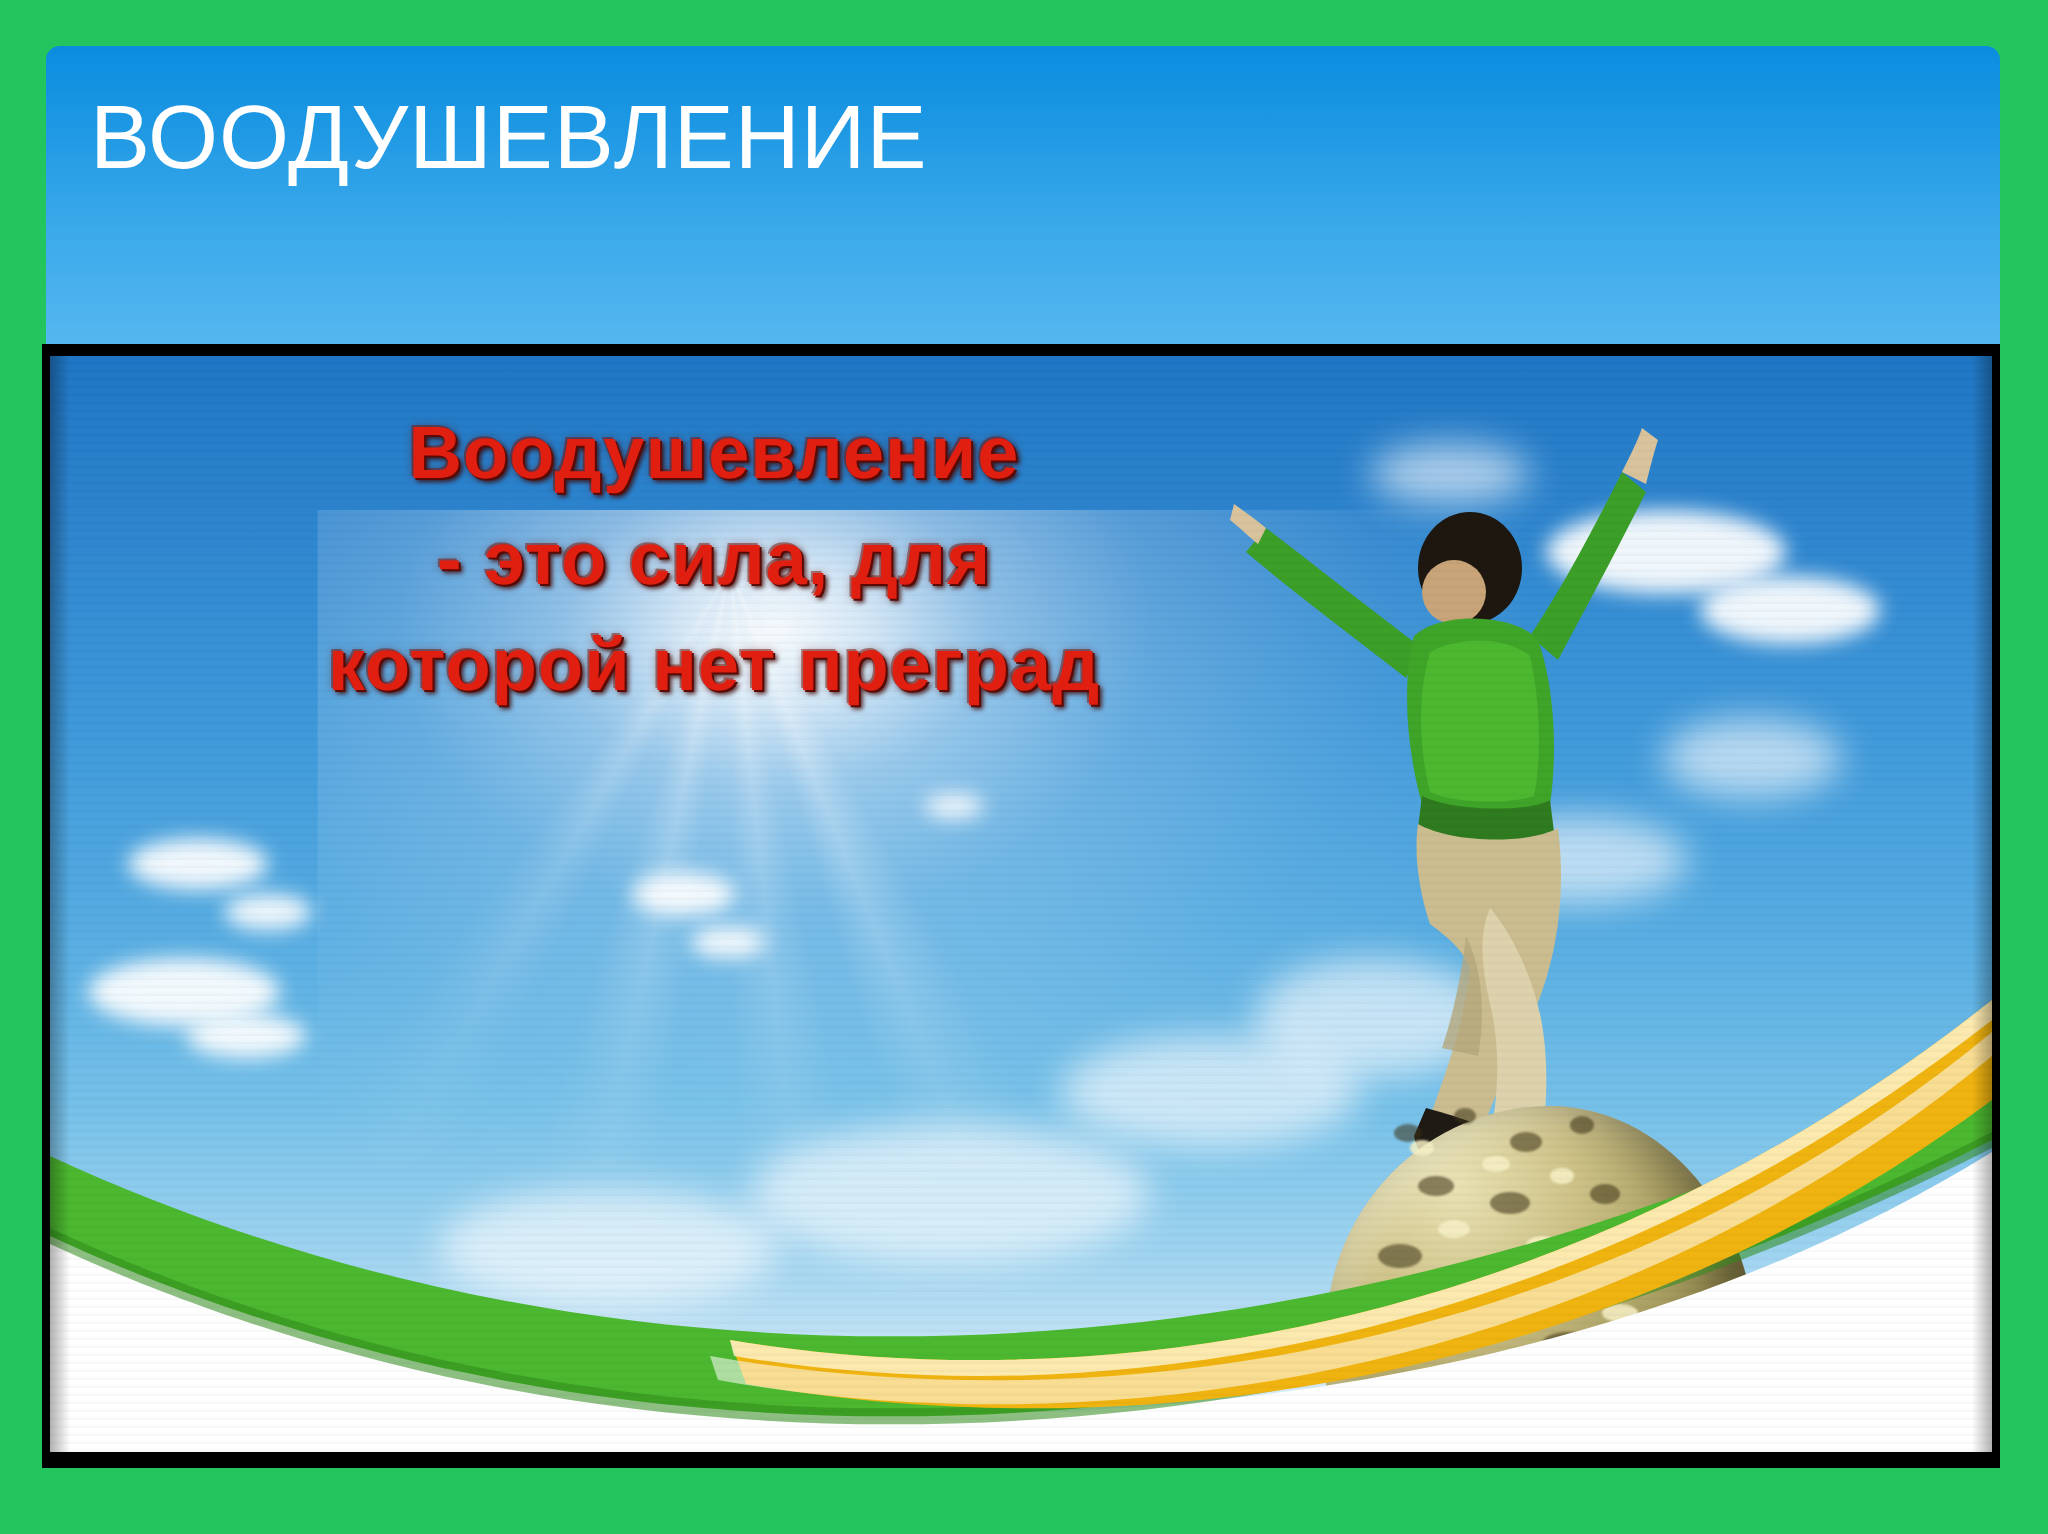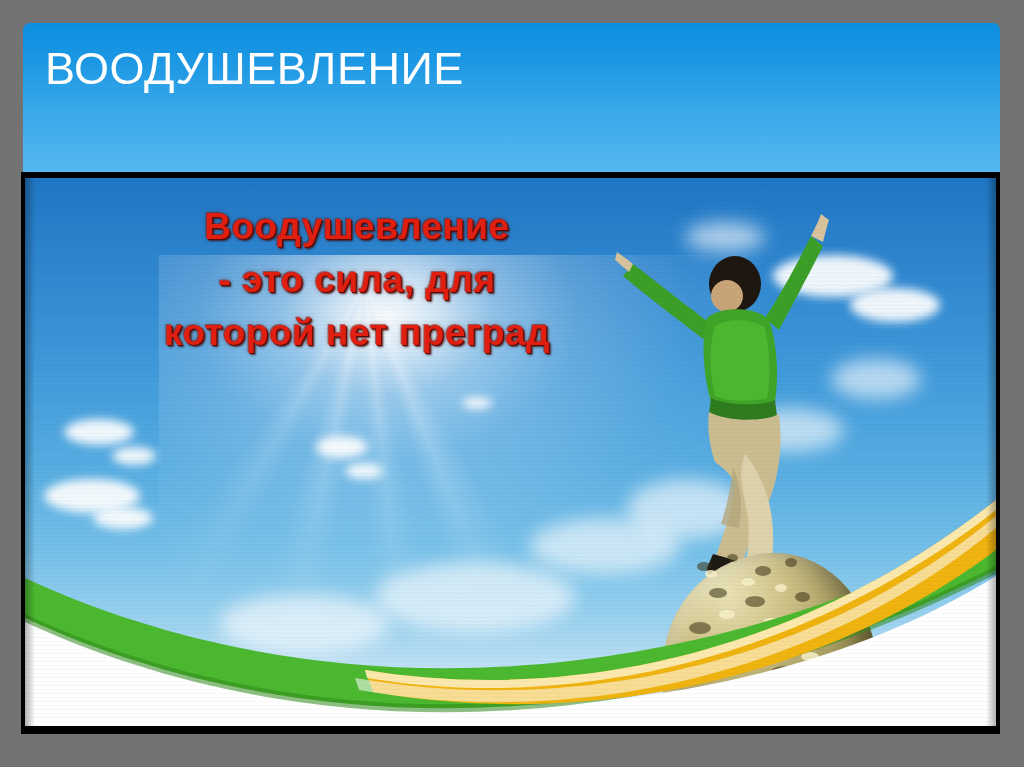--- a/index.html
+++ b/index.html
@@ -11,21 +11,21 @@
     width: 1024px;
     height: 767px;
     overflow: hidden;
     font-family: "Liberation Sans", sans-serif;
   }
 
   .slide {
     position: relative;
     width: 1024px;
     height: 767px;
-    background: #737373;
+    background: #22c55e;
   }
 
   
   .title-bar {
     position: absolute;
     left: 23px;
     top: 23px;
     width: 977px;
     height: 149px;
     background: linear-gradient(to bottom, #0b8ddf 0%, #1c97e3 25%, #3aa9ea 60%, #55b7ef 100%);

